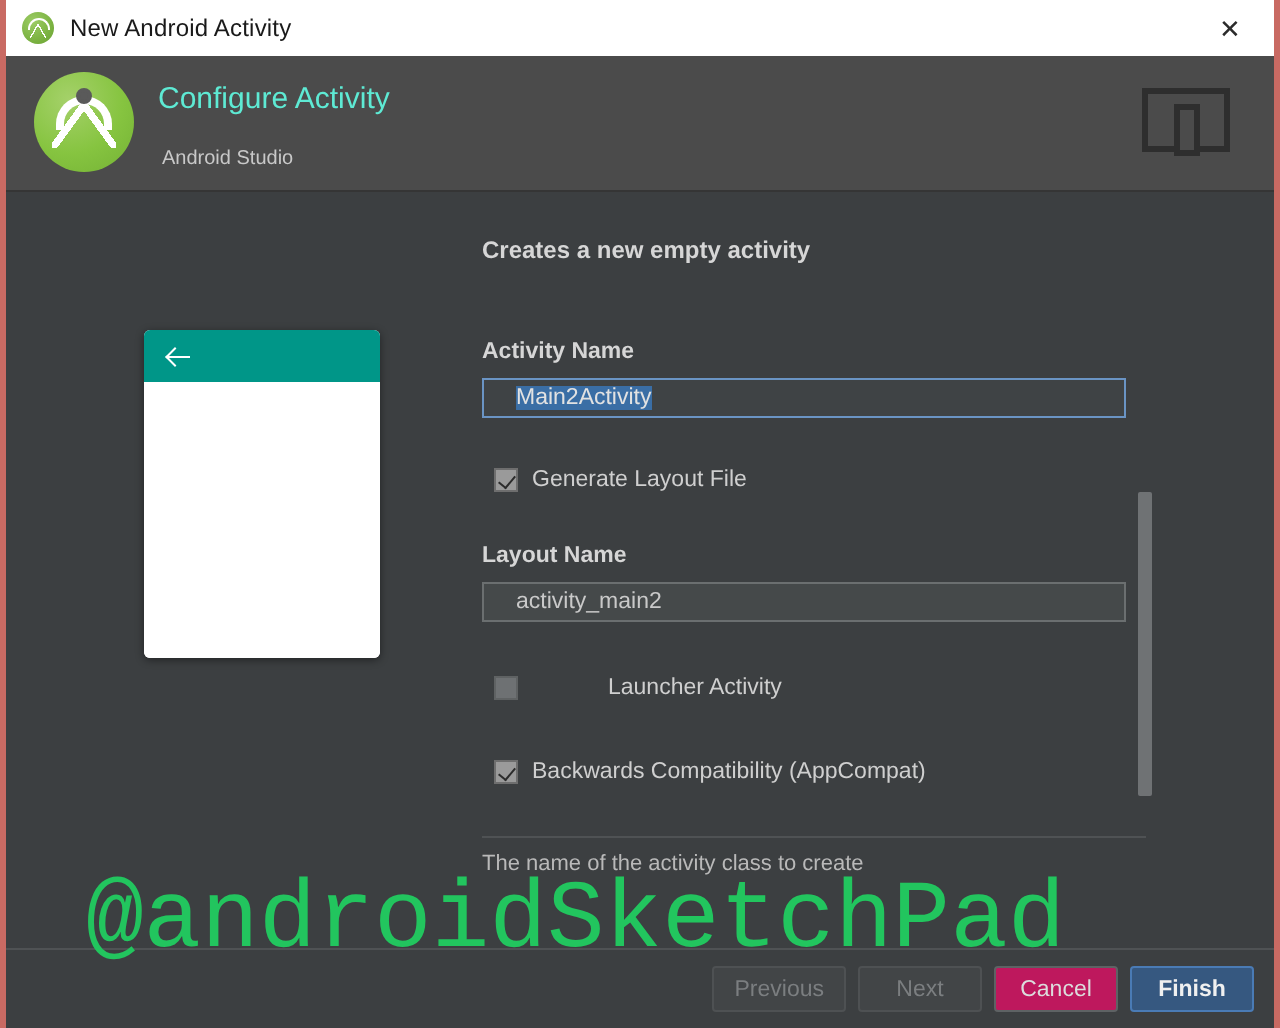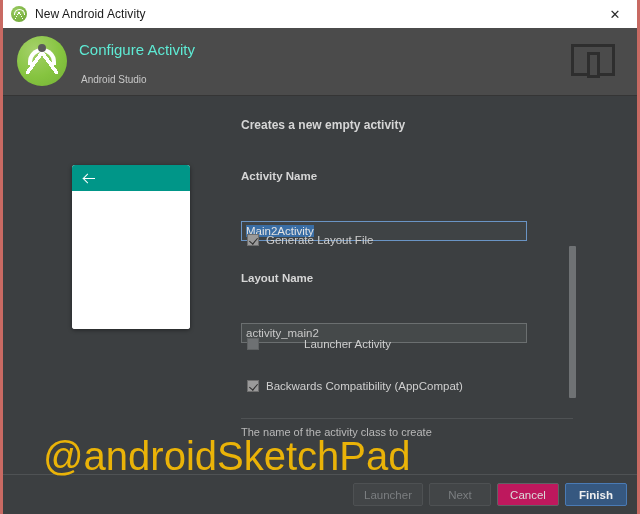--- a/index.html
+++ b/index.html
@@ -218,32 +218,31 @@
     left: 238px; top: 58px;
     width: 326px;
     height: 255px;
   }
   .field-label {
     font-size: 11.5px;
     font-weight: bold;
     color: #d6d6d6;
   }
   .text-input {
-    width: 286px;
+    width: 322px;
     height: 20px;
     box-sizing: border-box;
     background: #45494a;
     border: 1px solid #6b6f70;
     color: #c9c9c9;
     font-size: 11.5px;
     font-family: "Liberation Sans", sans-serif;
-    padding: 0 4px;
+    padding: 0 16px;
     line-height: 18px;
     outline: none;
-    margin-top: 32px;
   }
   .text-input.focused {
     border: 1px solid #6a94c4;
     background: #3f4345;
   }
   .sel-text {
     background: #3a6ea5;
     color: #e2e2e2;
   }
   .checkrow {
@@ -346,23 +345,23 @@
     background: #365880;
     border: 1px solid #4a7bb5;
     color: #f0f0f0;
     font-weight: bold;
   }
 
   
   #watermark {
     position: absolute;
     left: 40px; top: 434px;
-    font-size: 40px;
-    color: #eab308;
-    font-family: Liberation Sans, sans-serif;
+    font-size: 48px;
+    color: #22c55e;
+    font-family: Liberation Mono, monospace;
     letter-spacing: 0px;
     pointer-events: none;
     white-space: nowrap;
   }
 </style>
 </head>
 <body>
 
 <div id="window">
 
@@ -433,21 +432,21 @@
 
     <div id="form-scrollbar"></div>
 
     <div id="divider"></div>
     <div id="help-text">The name of the activity class to create</div>
 
   </div>
 
   <div id="footer">
     <div id="footer-buttons">
-      <div class="btn disabled">Launcher</div>
+      <div class="btn disabled">Previous</div>
       <div class="btn disabled">Next</div>
       <div class="btn normal">Cancel</div>
       <div class="btn default">Finish</div>
     </div>
   </div>
 
   <div id="watermark">@androidSketchPad</div>
 
 </div>
 

